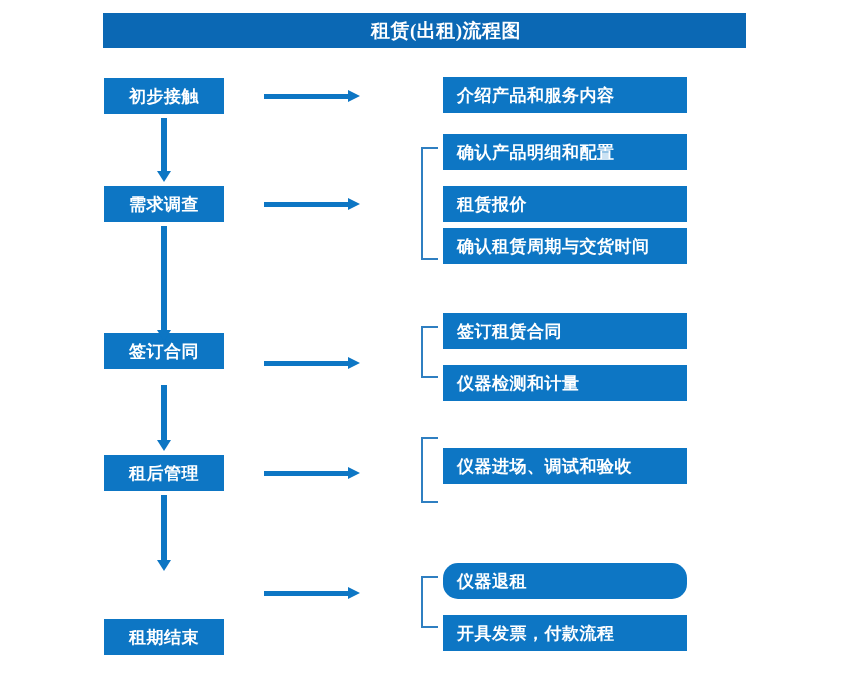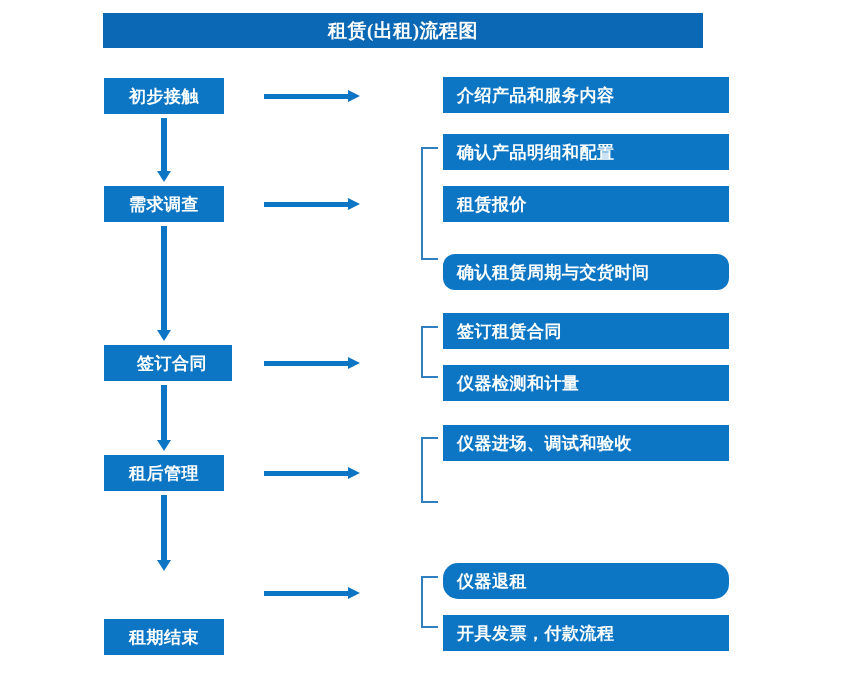--- a/index.html
+++ b/index.html
@@ -25,39 +25,40 @@
     width: 600px;
     height: 35px;
     background: #0b68b4;
     color: #ffffff;
     font-size: 19px;
     font-weight: bold;
     display: flex;
     align-items: center;
     justify-content: center;
     letter-spacing: 0.5px;
+    padding-left: 43px;
   }
   .stage-box {
     position: absolute;
     left: 104px;
     width: 120px;
     height: 36px;
     background: #0d76c4;
     color: #ffffff;
     font-size: 17px;
     font-weight: bold;
     display: flex;
     align-items: center;
     justify-content: center;
     letter-spacing: 0.5px;
   }
   .detail-box {
     position: absolute;
     left: 443px;
-    width: 286px;
+    width: 244px;
     height: 36px;
     background: #0d76c4;
     color: #ffffff;
     font-size: 17px;
     font-weight: bold;
     display: flex;
     align-items: center;
     padding-left: 14px;
     box-sizing: border-box;
     letter-spacing: 0.5px;
@@ -122,21 +123,21 @@
 </style>
 </head>
 <body>
 
 <div id="canvas">
 
   <div class="title-bar">租赁(出租)流程图</div>
 
   <div class="stage-box" style="top:78px;font-family:Liberation Mono, monospace;">初步接触</div>
   <div class="stage-box" style="top:186px;">需求调查</div>
-  <div class="stage-box" style="top:345px;padding-left:8px;">签订合同</div>
+  <div class="stage-box" style="top:333px;">签订合同</div>
   <div class="stage-box" style="top:455px;">租后管理</div>
   <div class="stage-box" style="top:575px;margin-top:44px;">租期结束</div>
 
   <div class="v-arrow" style="top:118px; height:64px;">
     <div class="shaft" style="height:53px;"></div>
     <div class="head" style="top:53px;"></div>
   </div>
   <div class="v-arrow" style="top:226px; height:115px;">
     <div class="shaft" style="height:104px;"></div>
     <div class="head" style="top:104px;"></div>
@@ -172,20 +173,20 @@
   </div>
 
   <div class="bracket" style="top:147px; height:113px;"></div>
   <div class="bracket" style="top:326px; height:52px;"></div>
   <div class="bracket" style="top:437px; height:66px;"></div>
   <div class="bracket" style="top:576px; height:52px;"></div>
 
   <div class="detail-box" style="top:77px;">介绍产品和服务内容</div>
   <div class="detail-box" style="top:134px;">确认产品明细和配置</div>
   <div class="detail-box" style="top:186px;">租赁报价</div>
-  <div class="detail-box" style="top:254px;border-radius:12px;">确认租赁周期与交货时间</div>
+  <div class="detail-box" style="top:228px;">确认租赁周期与交货时间</div>
   <div class="detail-box" style="top:365px;">仪器检测和计量</div>
   <div class="detail-box" style="top:313px;">签订租赁合同</div>
-  <div class="detail-box" style="top:425px;">仪器进场、调试和验收</div>
+  <div class="detail-box" style="top:448px;">仪器进场、调试和验收</div>
   <div class="detail-box" style="top:563px;border-radius:15px;">仪器退租</div>
   <div class="detail-box" style="top:615px;">开具发票，付款流程</div>
 
 </div>
 
 </body></html>

